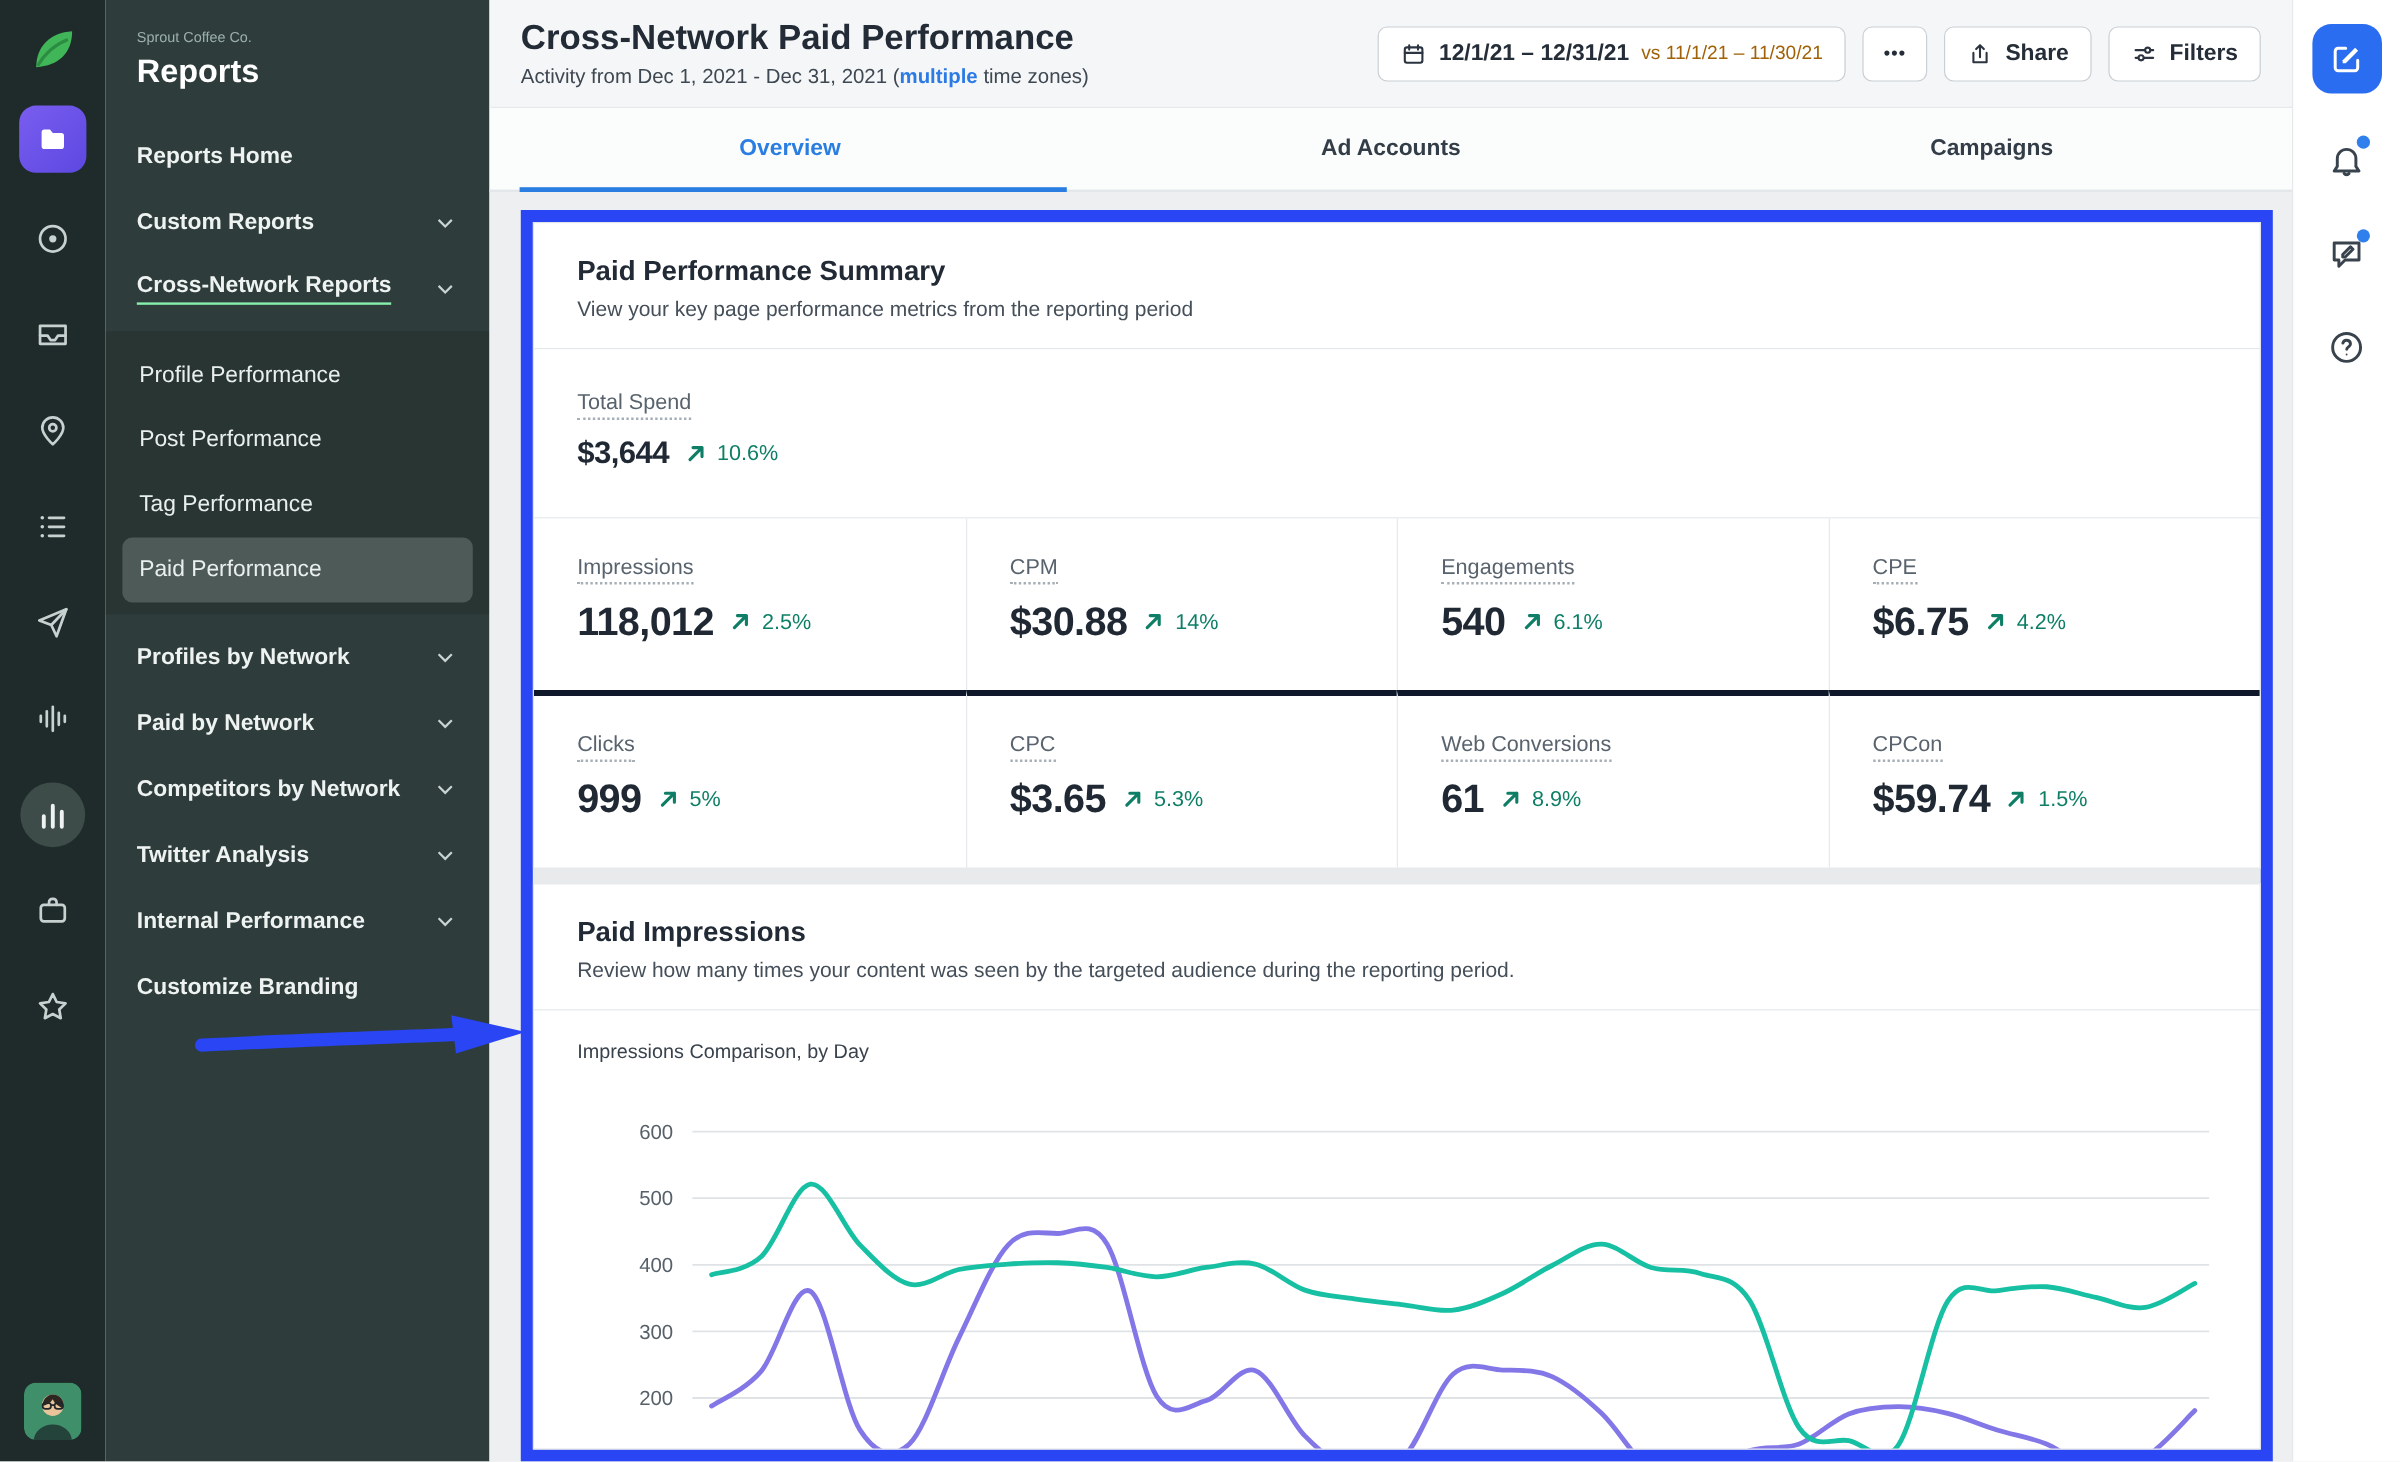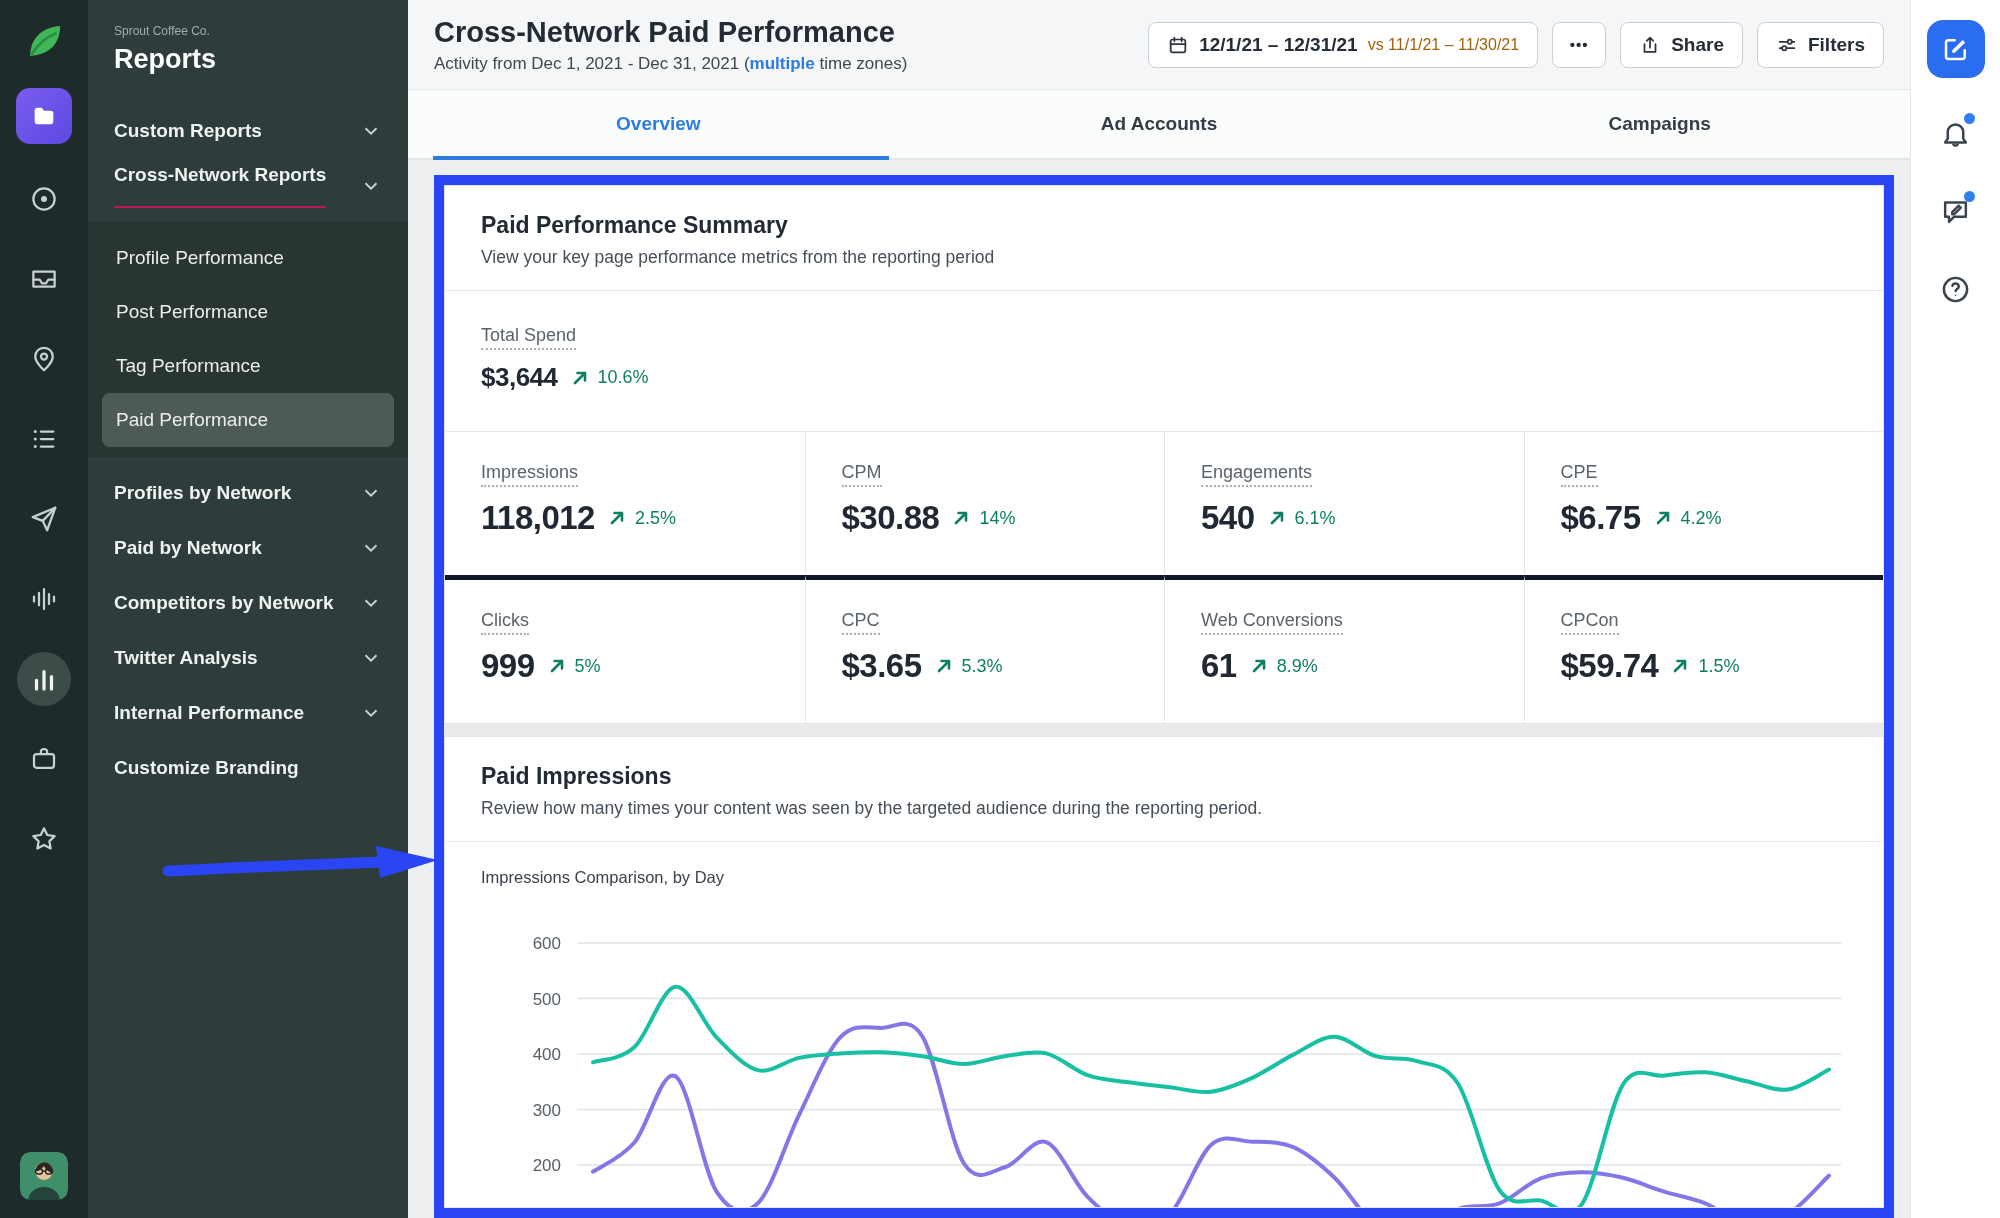--- a/index.html
+++ b/index.html
@@ -19,21 +19,21 @@
   .rail-ic.active { background:#3d4b49; }
   .rail-avatar { margin-top:auto; width:48px; height:48px; border-radius:10px; overflow:hidden; cursor:pointer; }
 
   
   .sidebar { position:absolute; left:88px; top:0; width:320px; height:100%; background:#2e3d3b; padding:24px 26px 0; }
   .sb-account { font-size:12px; color:#9cb0ac; margin-bottom:6px; }
   .sb-title { font-size:27px; font-weight:bold; color:#fff; margin-bottom:28px; }
   .nav-item { height:55px; display:flex; align-items:center; justify-content:space-between;
               color:#eef3f2; font-size:19px; font-weight:bold; cursor:pointer; }
   .nav-item .chev { width:22px; height:22px; stroke:#c9d4d2; fill:none; stroke-width:2; }
-  .nav-label.underlined { border-bottom:2px solid #be185d; padding-bottom:20px; }
+  .nav-label.underlined { border-bottom:2px solid #86efac; padding-bottom:3px; }
   .submenu { margin:8px -26px; padding:10px 26px; background:rgba(0,0,0,0.13); }
   .sub-item { height:54px; display:flex; align-items:center; color:#e9efee; font-size:19px; font-weight:normal;
               margin:0 -12px; padding:0 14px; border-radius:8px; cursor:pointer; }
   .sub-item.selected { background:#4d5a58; }
 
   
   .main { position:absolute; left:408px; right:90px; top:0; bottom:0; background:#edeff1; }
   .page-head { height:90px; background:#f5f6f7; display:flex; align-items:center; justify-content:space-between;
                padding:0 26px; border-bottom:1px solid #e7eaec; }
   .page-title { font-size:29px; font-weight:bold; color:#222b36; }
@@ -176,20 +176,23 @@
           <rect x="25.5" y="17" width="7" height="5" rx="2.4" fill="none" stroke="#20262b" stroke-width="1.4"></rect>
           <path d="M22.5 19h3" stroke="#20262b" stroke-width="1.4"></path>
         </svg>
     </div>
   </nav>
 
   <aside class="sidebar">
     <div class="sb-account">Sprout Coffee Co.</div>
     <div class="sb-title">Reports</div>
 
+    <div class="nav-item">
+      <span class="nav-label">Reports Home</span>
+    </div>
     <div class="nav-item">
       <span class="nav-label">Custom Reports</span>
       <svg class="chev" viewBox="0 0 24 24">
           <path d="M6 9l6 6 6-6"></path>
         </svg>
     </div>
     <div class="nav-item">
       <span class="nav-label underlined">Cross-Network Reports</span>
       <svg class="chev" viewBox="0 0 24 24">
           <path d="M6 9l6 6 6-6"></path>

